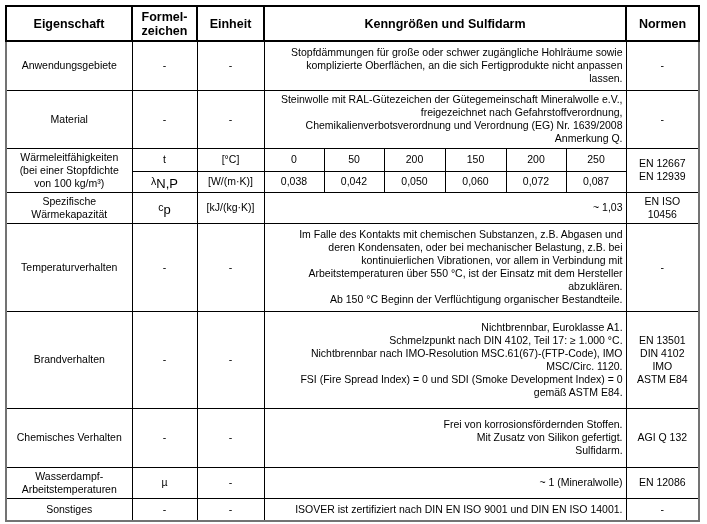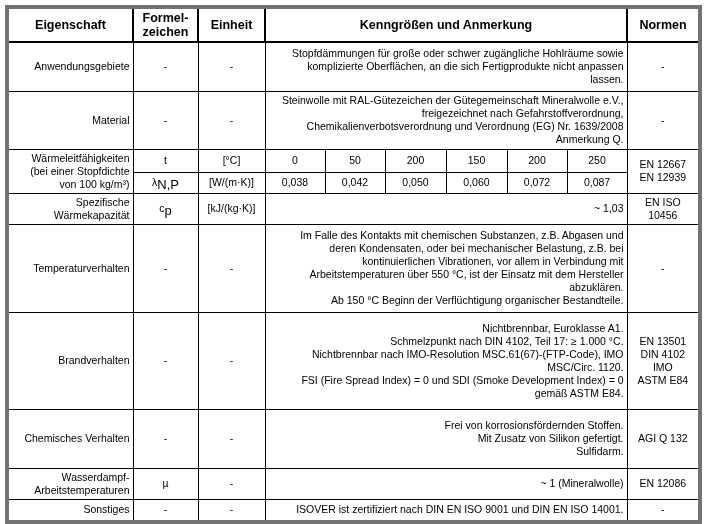--- a/index.html
+++ b/index.html
@@ -11,42 +11,42 @@
     width: 707px;
     height: 524px;
     font-family: "Liberation Sans", sans-serif;
     color: #000;
   }
   table.datasheet {
     border-collapse: collapse;
     table-layout: fixed;
     width: 695px;
     margin: 5px 0 16px 5px;
-    border: 4px solid #737373;
+    border: 2px solid #737373;
     font-size: 10.5px;
     line-height: 13px;
   }
   table.datasheet th {
     border: 2px solid #000;
     font-size: 12.5px;
     line-height: 14px;
     font-weight: bold;
     text-align: center;
     vertical-align: middle;
     white-space: pre-line;
     padding: 1px 2px;
     background: #fff;
   }
   table.datasheet td {
     border: 1px solid #000;
     vertical-align: middle;
     padding: 1px 3px;
     background: #fff;
   }
-  td.prop  { text-align: right; white-space: pre-line; padding-left: 5px; }
+  td.prop  { text-align: center; white-space: pre-line; padding-left: 5px; }
   td.sym   { text-align: center; }
   td.unit  { text-align: center; }
   td.num   { text-align: center; padding: 0 2px; }
   td.text  { text-align: right; white-space: pre-line; padding: 3px 7px; }
   td.norm  { text-align: center; white-space: pre-line; padding: 1px 2px; }
   sub.symsub { font-size: 13px; line-height: 0; }
   tr.h35 { height: 35px; }
   tr.h49 { height: 49px; }
   tr.h58 { height: 58px; }
   tr.h23 { height: 23px; }
@@ -72,21 +72,21 @@
       <col style="width:60px">
     <col style="width:73px">
   </colgroup>
 
   <tbody>
       <tr class="h35">
     <th>Eigenschaft</th>
     <th>Formel-
 zeichen</th>
     <th>Einheit</th>
-    <th colspan="6">Kenngrößen und Anmerkung</th>
+    <th colspan="6">Kenngrößen und Sulfidarm</th>
     <th>Normen</th>
   </tr>
 
   <tr class="h49">
     <td class="prop">Anwendungsgebiete</td>
     <td class="sym">-</td>
     <td class="unit">-</td>
     <td class="text" colspan="6">Stopfdämmungen für große oder schwer zugängliche Hohlräume sowie
 komplizierte Oberflächen, an die sich Fertigprodukte nicht anpassen
 lassen.</td>

